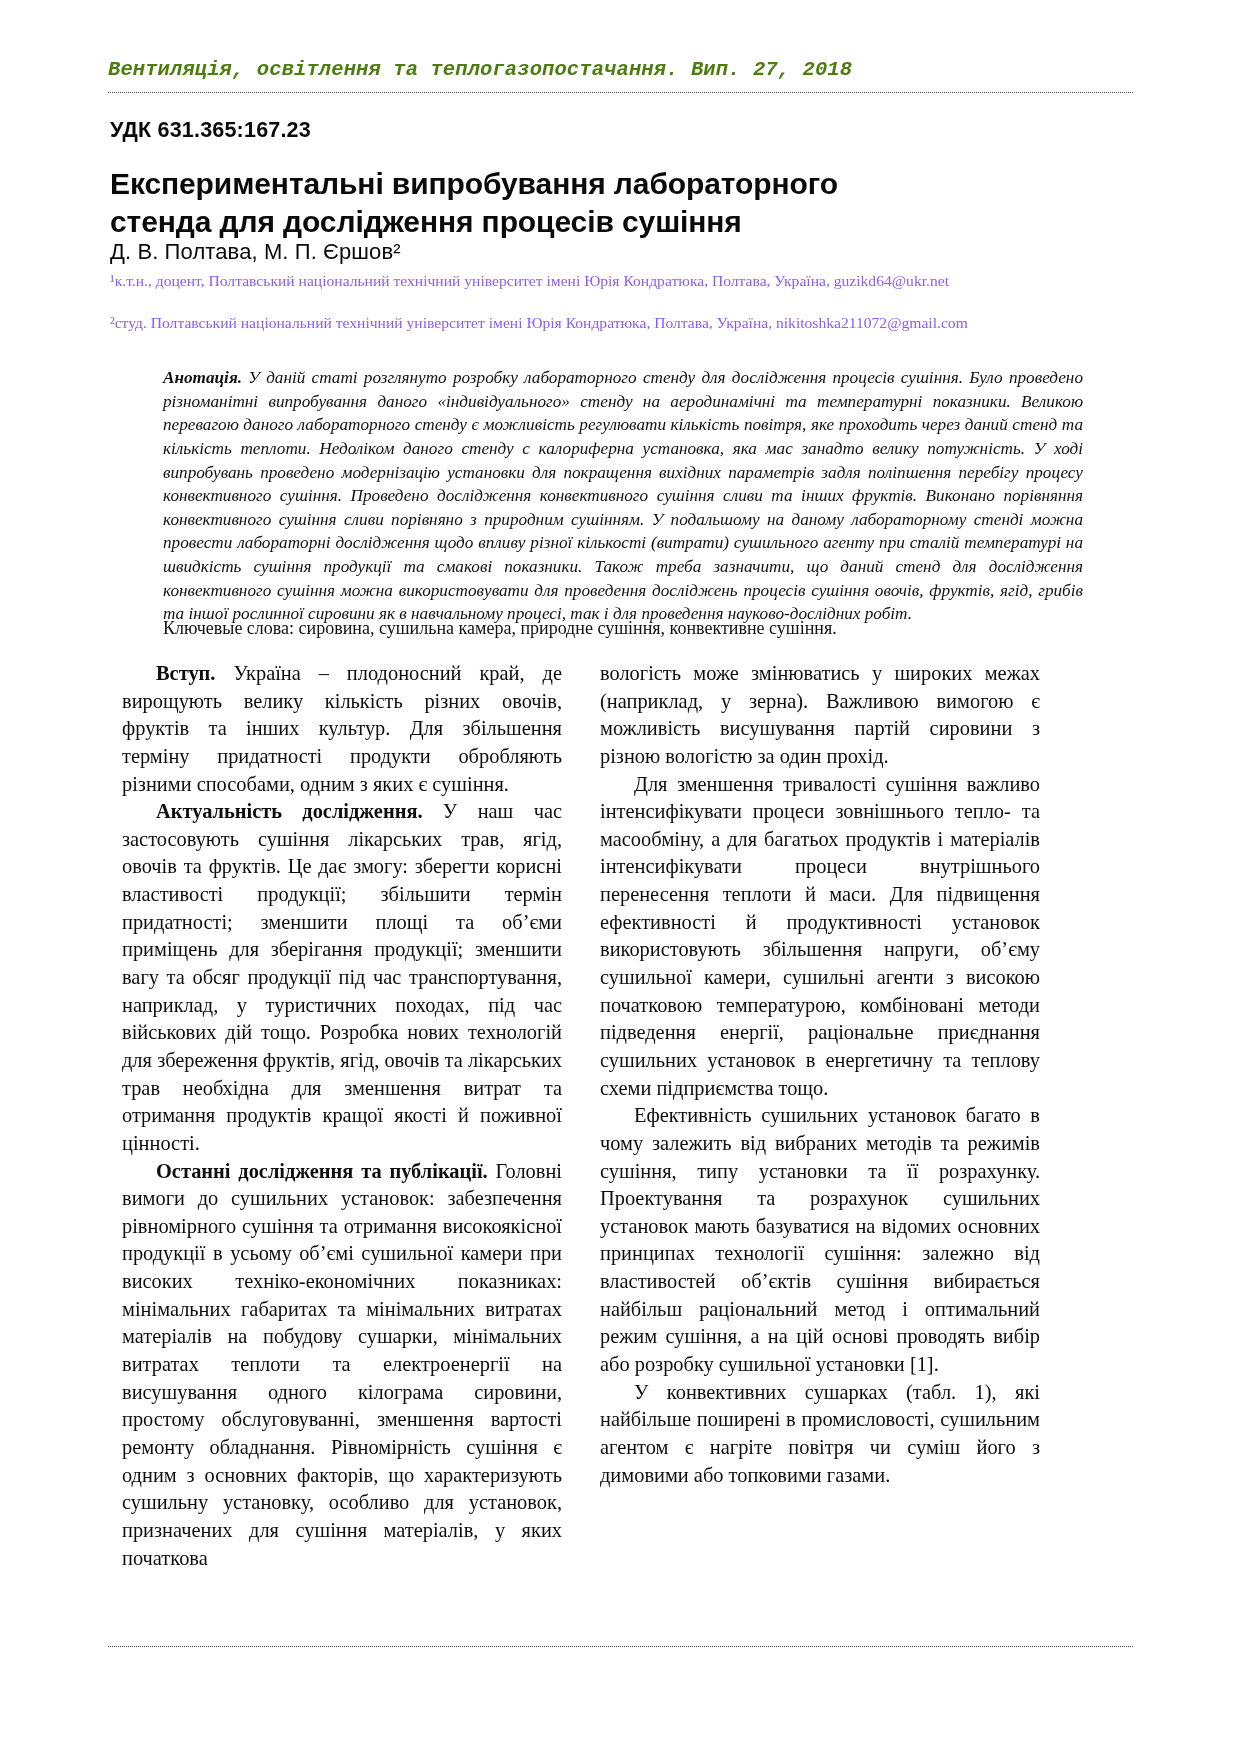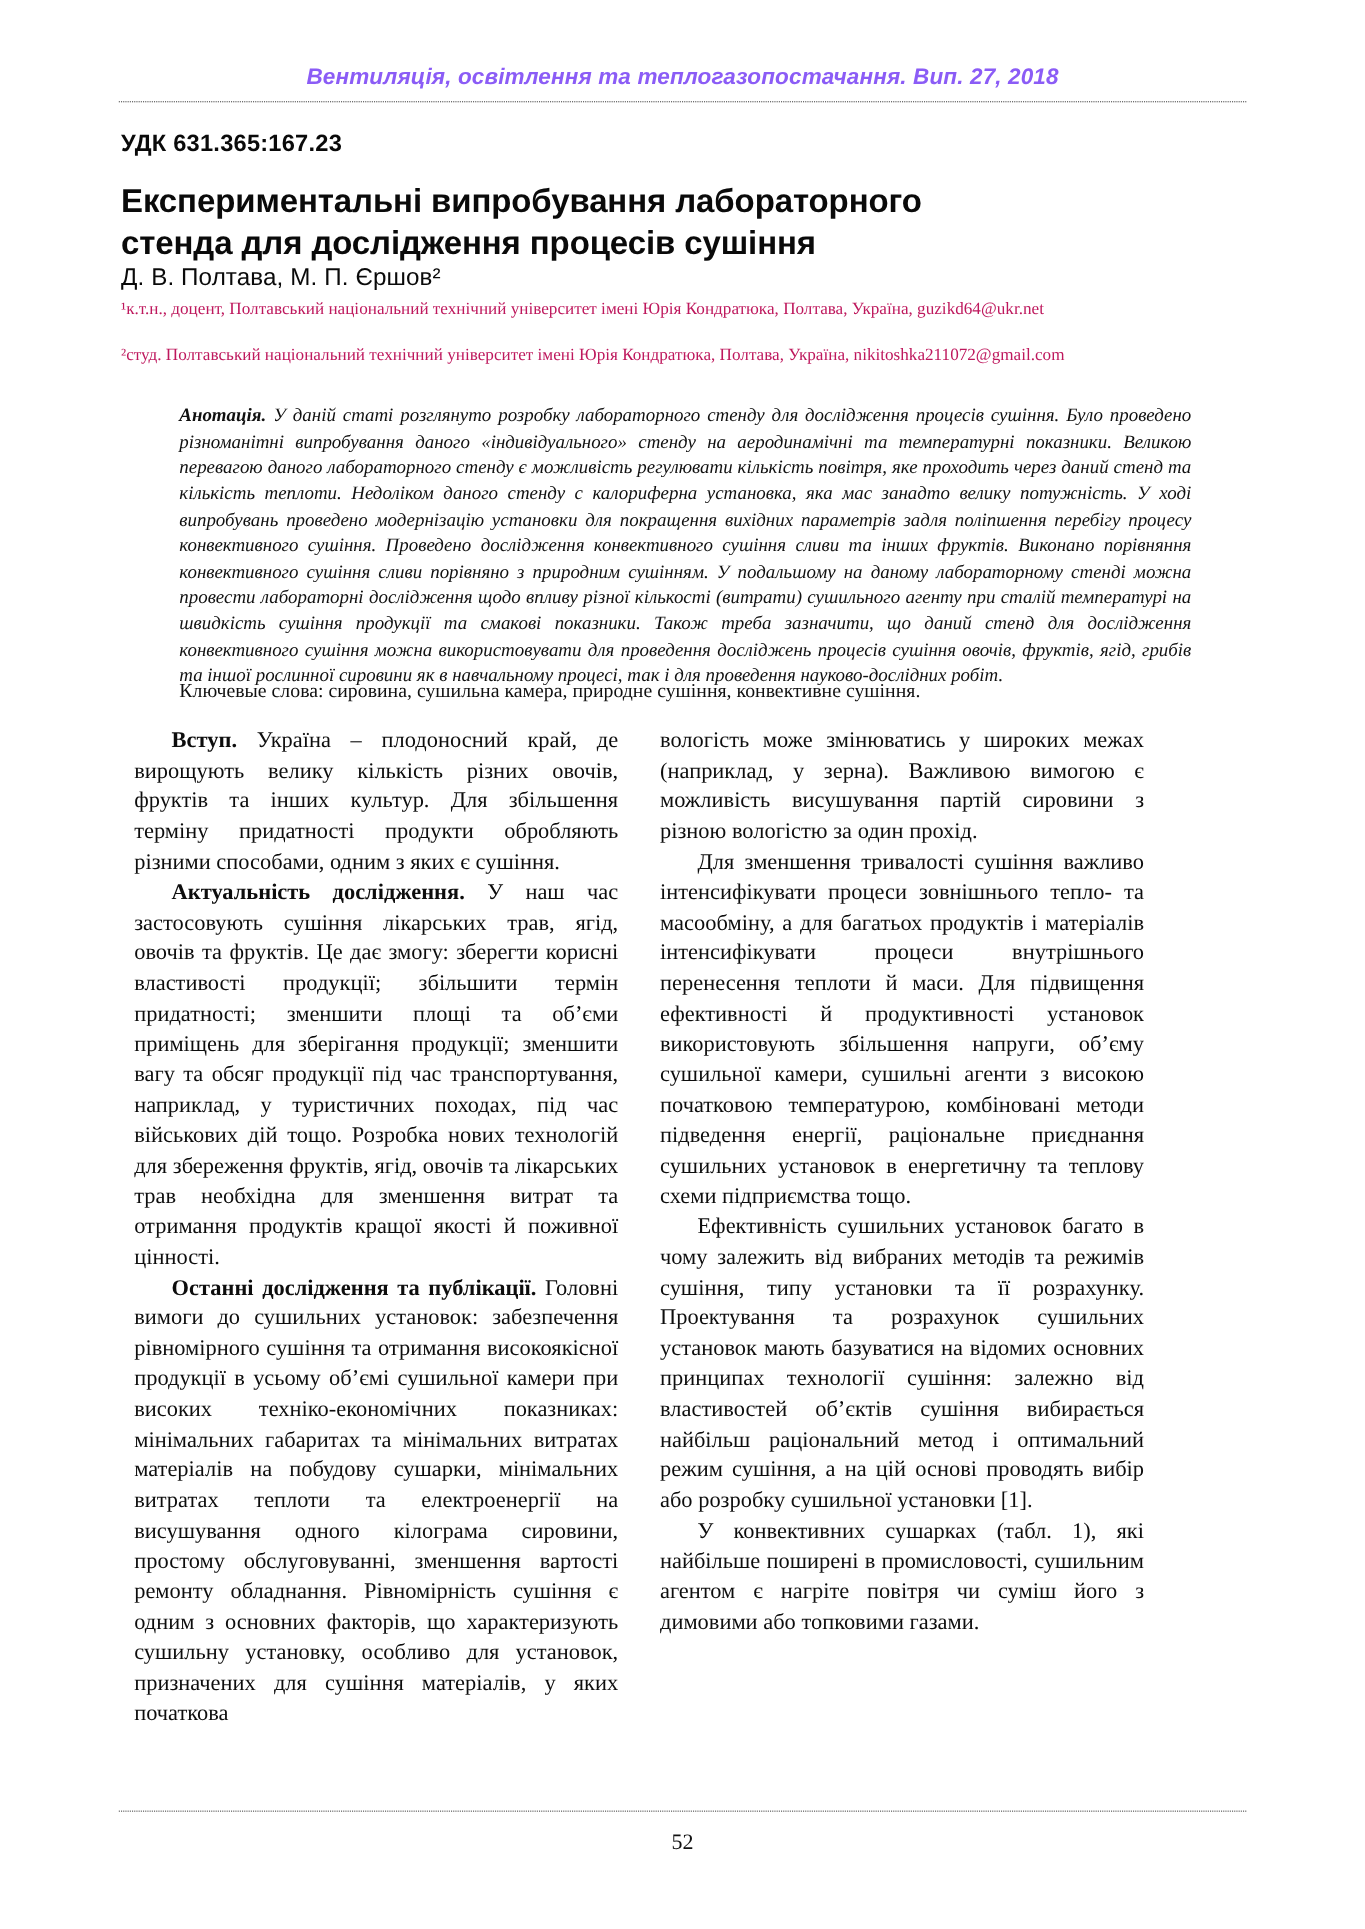--- a/index.html
+++ b/index.html
@@ -18,27 +18,27 @@
     font-family: "Liberation Serif", serif;
     color: #0a0a0a;
   }
 
   
   .runhead {
     position: absolute;
     top: 58px;
     left: 108px;
     width: 1025px;
-    text-align: center;
-    font-family: Liberation Sans, sans-serif;
+    text-align: left;
+    font-family: Liberation Mono, monospace;
     font-style: italic;
     font-weight: 700;
     font-size: 20.5px;
     letter-spacing: 0.1px;
-    color: #8b5cf6;
+    color: #4d7c0f;
   }
   .rule-top {
     position: absolute;
     top: 92px;
     left: 108px;
     width: 1025px;
     height: 0;
     border-top: 1.6px dotted #4a4a4a;
   }
   .rule-bottom {
@@ -91,21 +91,21 @@
     letter-spacing: 0.1px;
   }
 
   .affil {
     position: absolute;
     left: 110px;
     width: 960px;
     font-family: "Liberation Serif", serif;
     font-size: 15.6px;
     line-height: 1.38;
-    color: #be185d;
+    color: #8b5cf6;
   }
   .affil-1 { top: 270px; }
   .affil-2 { top: 312px; }
 
   
   .abstract {
     position: absolute;
     top: 366px;
     left: 163px;
     width: 920px;
@@ -184,15 +184,14 @@
   </div>
 
   <div class="col col-right">
     <p class="cont"><span>вологість може змінюватись у широких межах (наприклад, у зерна). Важливою вимогою є можливість висушування партій сировини з різною вологістю за один прохід.</span></p>
     <p><span>Для зменшення тривалості сушіння важливо інтенсифікувати процеси зовнішнього тепло- та масообміну, а для багатьох продуктів і матеріалів інтенсифікувати процеси внутрішнього перенесення теплоти й маси. Для підвищення ефективності й продуктивності установок використовують збільшення напруги, об’єму сушильної камери, сушильні агенти з високою початковою температурою, комбіновані методи підведення енергії, раціональне приєднання сушильних установок в енергетичну та теплову схеми підприємства тощо.</span></p>
     <p><span>Ефективність сушильних установок багато в чому залежить від вибраних методів та режимів сушіння, типу установки та її розрахунку. Проектування та розрахунок сушильних установок мають базуватися на відомих основних принципах технології сушіння: залежно від властивостей об’єктів сушіння вибирається найбільш раціональний метод і оптимальний режим сушіння, а на цій основі проводять вибір або розробку сушильної установки [1].</span></p>
     <p><span>У конвективних сушарках (табл. 1), які найбільше поширені в промисловості, сушильним агентом є нагріте повітря чи суміш його з димовими або топковими газами.</span></p>
   </div>
 
   <div class="rule-bottom"></div>
-  <div class="pagenum">52</div>
 
 </div>
 
 </body></html>

